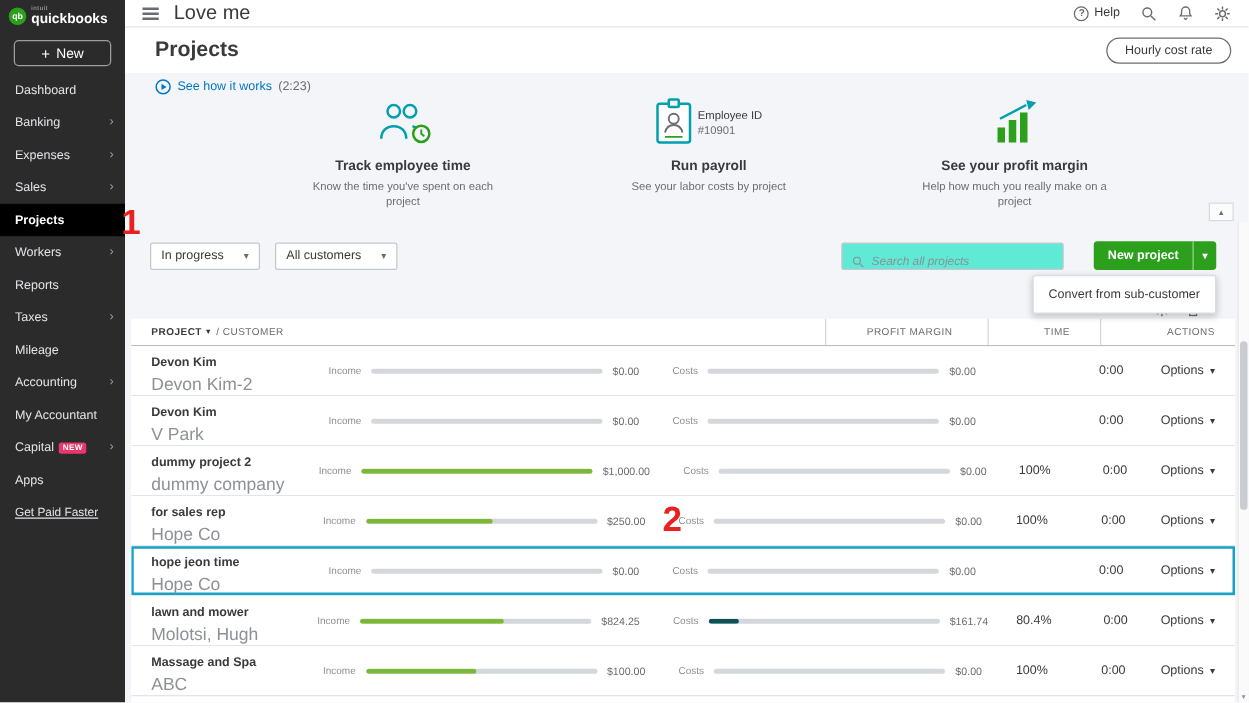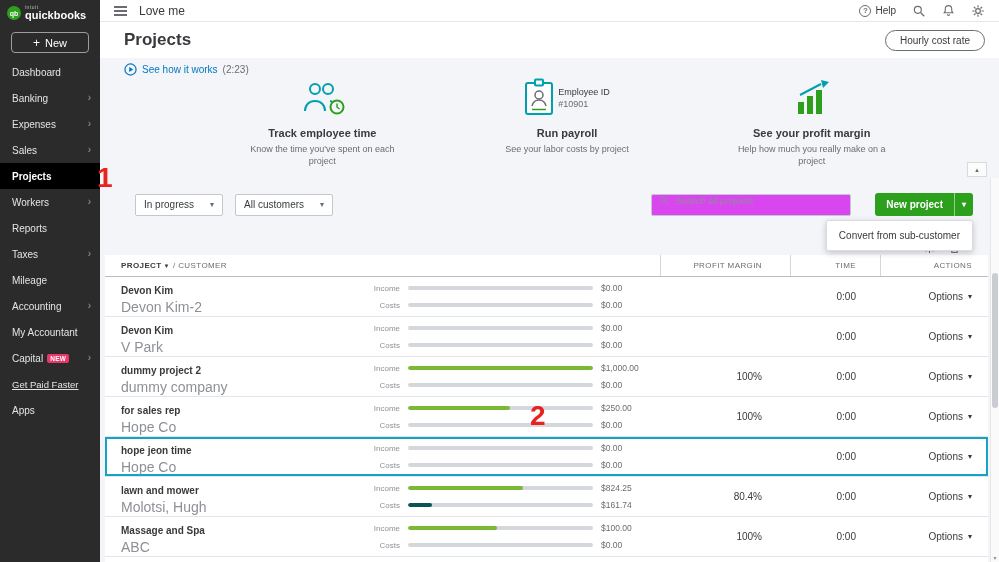--- a/index.html
+++ b/index.html
@@ -39,21 +39,21 @@
     font-weight: bold; padding: 1px 3px; border-radius: 2px; letter-spacing: .3px;
   }
 
   
   .topbar {
     position: absolute; left: 100px; right: 0; top: 0; height: 22px; background: #fff;
     border-bottom: 1px solid #e6e7e9; display: flex; align-items: center; padding: 0 14px; gap: 12px; z-index: 4;
   }
   .hamburger { width: 13px; display: flex; flex-direction: column; gap: 2px; cursor: pointer; }
   .hamburger i { height: 2px; background: #6b6c72; display: block; }
-  .company { font-size: 12px; color: #393a3d; }
+  .company { font-size: 16px; color: #393a3d; }
   .topbar-right { margin-left: auto; display: flex; align-items: center; gap: 16px; }
   .help-group { display: flex; align-items: center; gap: 4px; cursor: pointer; color: #393a3d; font-size: 10px; }
   .help-circle {
     width: 12px; height: 12px; border: 1px solid #6b6c72; border-radius: 50%;
     color: #6b6c72; font-size: 8px; font-weight: bold; display: flex; align-items: center; justify-content: center;
   }
   .tb-icon { display: flex; align-items: center; cursor: pointer; }
 
   
   .page-header {
@@ -83,29 +83,29 @@
   .card-title { font-size: 11px; font-weight: bold; color: #393a3d; margin-top: 7px; }
   .card-desc { font-size: 9px; color: #6b6c72; margin-top: 4px; max-width: 160px; line-height: 1.35; }
 
   .collapse-btn {
     position: absolute; top: 104px; right: 12px; width: 20px; height: 15px;
     background: #fcfcfc; border: 1px solid #d8dadd; color: #6b6c72; font-size: 7px;
     display: flex; align-items: center; justify-content: center; cursor: pointer;
   }
 
   
-  .filter-row { position: absolute; top: 135px; left: 35px; right: 26px; display: flex; align-items: center; gap: 12px; z-index: 5; }
+  .filter-row { position: absolute; top: 135px; left: 20px; right: 26px; display: flex; align-items: center; gap: 12px; z-index: 5; }
   .select {
     height: 22px; background: #fff; border: 1px solid #c3c8d0; border-radius: 2px;
     display: flex; align-items: center; gap: 16px; padding: 0 8px; font-size: 10px; color: #393a3d; cursor: pointer;
   }
   .select .chev { font-size: 8px; color: #6b6c72; }
   .search-box {
-    margin-left: auto; width: 200px; height: 22px; background: #d946ef; border: 1px solid #c3c8d0;
-    border-radius: 2px; display: flex; align-items: flex-start; padding: 0 7px; gap: 5px;
+    margin-left: auto; width: 178px; height: 22px; background: #5eead4; border: 1px solid #c3c8d0;
+    border-radius: 2px; display: flex; align-items: flex-end; padding: 0 7px; gap: 5px;
   }
   .search-box input {
     border: none; outline: none; flex: 1; min-width: 0; font-size: 9.5px; font-style: italic;
     color: #393a3d; background: transparent; font-family: inherit;
   }
   .search-box input::placeholder { color: #8d9096; font-style: italic; }
   .new-project {
     margin-left: 12px; position: relative; height: 23px; display: flex; align-items: stretch;
     background: var(--accent-green, #2ca01c); border-radius: 3px; color: #fff; font-size: 10px; font-weight: bold;
   }
@@ -132,21 +132,21 @@
   .col-margin { width: 130px; justify-content: flex-end; padding-right: 28px; }
   .col-time { width: 90px; justify-content: flex-end; padding-right: 24px; }
   .col-actions { width: 108px; justify-content: flex-end; padding-right: 16px; }
   .thead .col-margin, .thead .col-time, .thead .col-actions { border-left: 1px solid #d4d7dc; }
 
   .trow { height: 40px; display: flex; align-items: center; border-bottom: 1px solid #e3e5e8; color: #393a3d; background: #fff; }
   .trow.highlight { box-shadow: inset 0 0 0 2px var(--highlight-border, #14a3c7); }
   .trow .col-project { display: block; padding-top: 7px; }
   .proj-name { font-weight: bold; font-size: 10px; }
   .cust-name { font-size: 14px; color: #8d9096; margin-top: 3px; }
-  .trow .col-bars { display: flex; flex-direction: column; gap: 7px; justify-content: space-between; }
+  .trow .col-bars { display: flex; flex-direction: row; gap: 7px; justify-content: space-between; }
   .bar-line { display: flex; align-items: center; gap: 8px; }
   .bar-label { width: 40px; text-align: right; font-size: 8px; color: #8d9096; }
   .bar-track { width: 185px; height: 4px; background: var(--bar-track, #d4d7dc); border-radius: 2px; overflow: hidden; display: block; }
   .bar-fill { display: block; height: 100%; border-radius: 2px; width: 0; }
   .income-fill { background: var(--income-bar, #79b933); }
   .costs-fill { background: var(--costs-bar, #0d5257); }
   .bar-value { font-size: 8.5px; color: #6b6c72; }
   .trow .col-margin, .trow .col-time { display: flex; align-items: center; font-size: 10px; }
   .trow .col-actions { display: flex; align-items: center; gap: 5px; font-size: 10px; cursor: pointer; }
   .opt-chev { font-size: 8px; color: #393a3d; }
@@ -237,27 +237,27 @@
     <span class="nav-label">My Accountant</span>
 
   </div>
 
   <div class="nav-item">
     <span class="nav-label">Capital</span>
     <span class="nav-badge">NEW</span>
     <span class="nav-chev">›</span>
   </div>
 
+  <div class="nav-item">
+    <span class="nav-label">Apps</span>
+
+  </div>
+
   <div class="nav-item nav-link">
     <span class="nav-label">Get Paid Faster</span>
-
-  </div>
-
-  <div class="nav-item">
-    <span class="nav-label">Apps</span>
 
   </div>
 </nav>
 </div>
 
 <div class="topbar">
   <span class="hamburger">
       <i></i>
       <i></i>
       <i></i>

